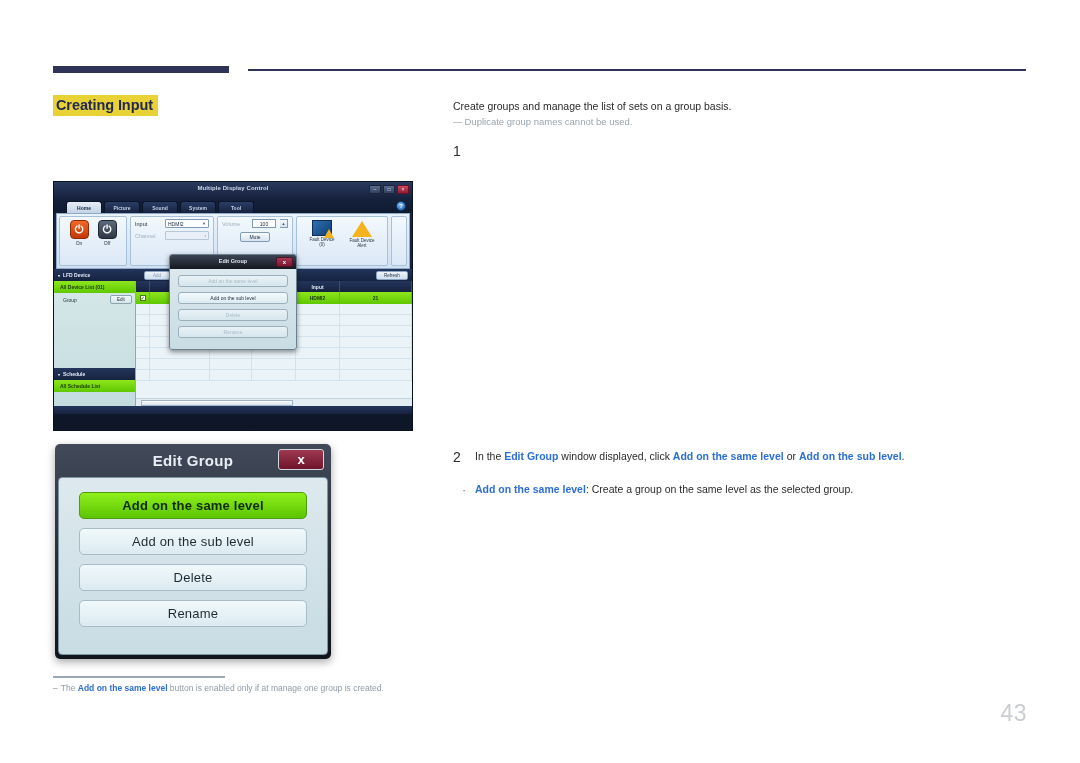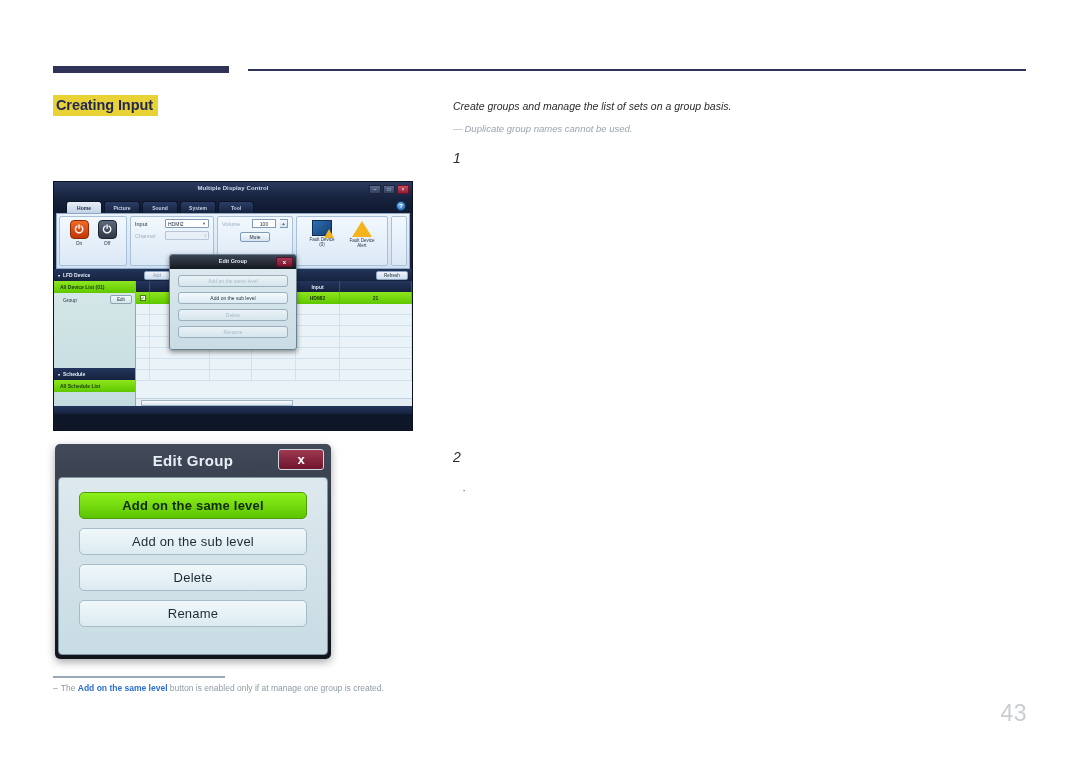--- a/index.html
+++ b/index.html
@@ -328,24 +328,24 @@
     background:#9aa7b5;
   }
   .foot-note {
     position:absolute; left:53px; top:683px; width:380px;
     font-size:8.5px; color:#8f9aa6; line-height:1.4;
   }
   .foot-note .dash { color:#8f9aa6; margin-right:3px; }
   .foot-note b { color:#2b6fd6; }
 
   
-  .right-col { position:absolute; left:453px; top:99px; width:580px;font-style:italic; }
+  .right-col { position:absolute; left:453px; top:99px; width:580px; }
   .intro { font-size:10.5px; color:#2b2b2b; line-height:1.5; }
   .note {
-    font-size:9.5px; color:#9aa4ae; margin-top:7px; line-height:1.5;
+    font-size:9.5px; color:#9aa4ae; line-height:1.5;
   }
   .note .dash { color:#9aa4ae; margin-right:2px; }
 
   .step { display:flex; margin-top:14px; }
   .step-num {
     width:22px; flex:none; font-size:14px; color:#2b2b2b;
     font-weight:normal; line-height:1.15;
   }
   .step-txt { font-size:10.5px; color:#2b2b2b; line-height:1.5; }
   .step-txt b, .bullet-txt b { color:#2b6fd6; }
@@ -606,20 +606,26 @@
   <div class="note">
     <span class="dash">—</span><span>Duplicate group names cannot be used.</span>
   </div>
 
   <div class="step">
     <div class="step-num">1</div>
   </div>
 
   <div class="step2">
     <div class="step-num">2</div>
+    <div class="step-txt">
+      <span>In the </span><b>Edit Group</b><span> window displayed, click </span><b>Add on the same level</b><span> or </span><b>Add on the sub level</b><span>.</span>
+    </div>
   </div>
 
   <div class="bullet">
     <div class="bullet-dot">·</div>
+    <div class="bullet-txt">
+      <b>Add on the same level</b><span>: Create a group on the same level as the selected group.</span>
+    </div>
   </div>
 </div>
 
 <div class="pageno">43</div>
 
 </body></html>

